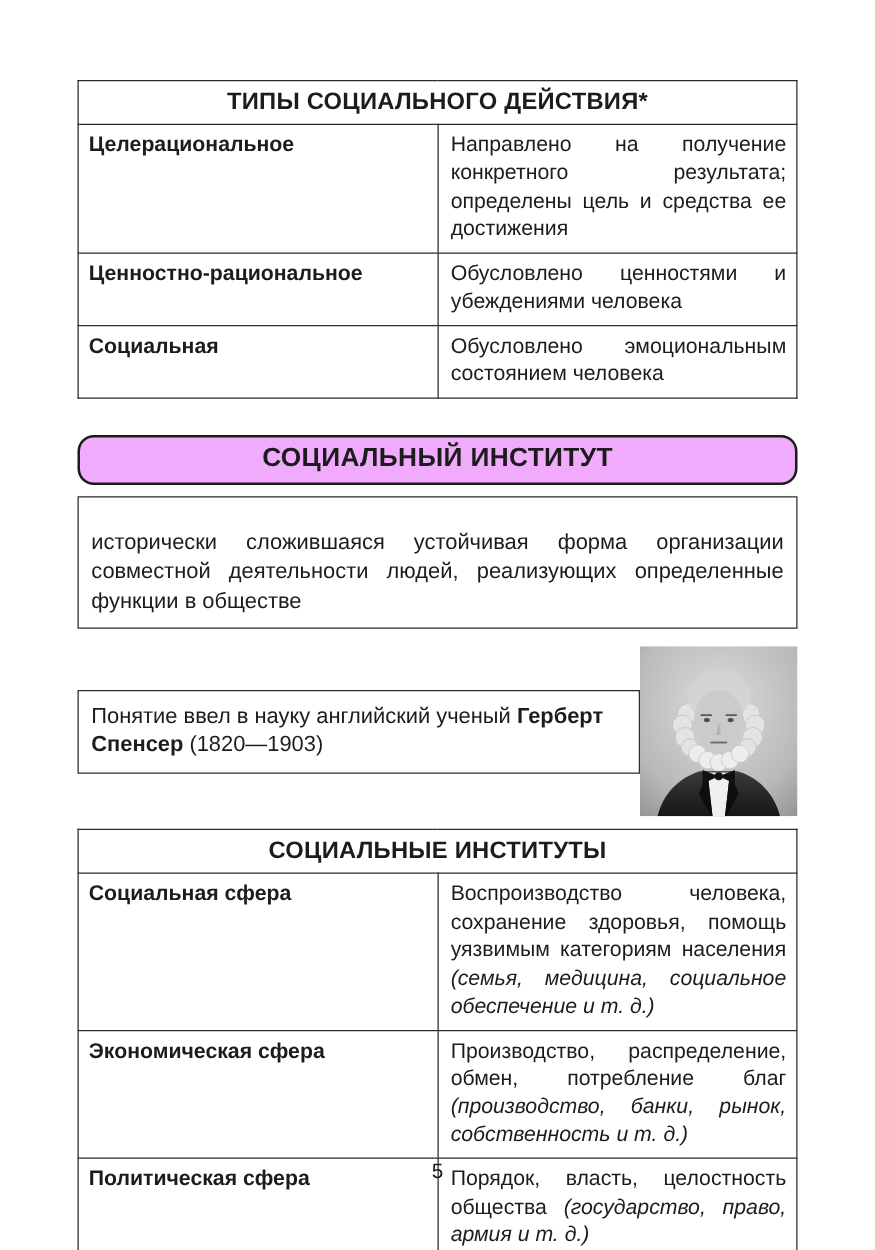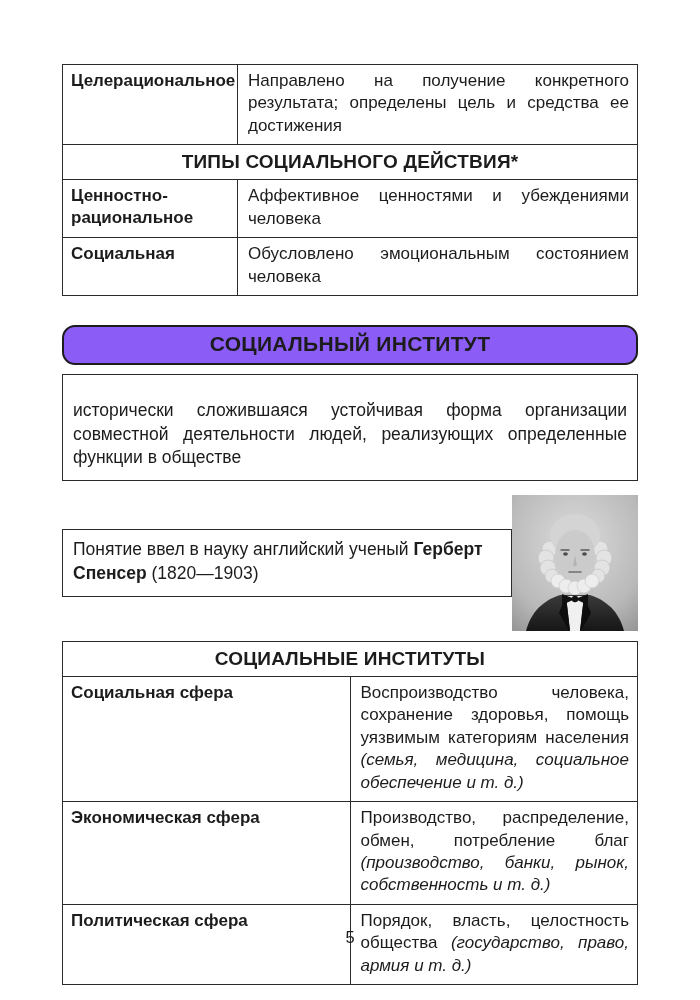--- a/index.html
+++ b/index.html
@@ -28,21 +28,21 @@
   td.desc{
     font-size:17px;line-height:1.32;
     padding:5px 8px 7px 10px;vertical-align:top;text-align:justify;
   }
   td.desc i{font-style:italic;}
 
   
   .banner{
     margin-top:29px;
     border:2.5px solid #1c1c1c;border-radius:13px;
-    background:#8b5cf6;
+    background:#f0abfc;
     text-align:center;font-weight:bold;font-size:21px;
     padding:5px 10px 7px;letter-spacing:.3px;
     box-sizing:border-box;
   }
 
   
   .defbox{
     margin-top:9px;
     border:1.5px solid #2b2b2b;
     padding:24px 10px 10px;
@@ -69,29 +69,29 @@
   }
 </style>
 </head>
 <body>
 
 <div class="content">
 
   <table class="def-table">
     <tbody>
         <tr>
+      <th colspan="2">ТИПЫ СОЦИАЛЬНОГО ДЕЙСТВИЯ*</th>
+    </tr>
+    <tr>
       <td class="term">Целерациональное</td>
       <td class="desc">Направлено на получение конкретного результата; определены цель и средства ее достижения</td>
     </tr>
     <tr>
-      <th colspan="2">ТИПЫ СОЦИАЛЬНОГО ДЕЙСТВИЯ*</th>
-    </tr>
-    <tr>
       <td class="term">Ценностно-рациональное</td>
-      <td class="desc">Аффективное ценностями и убеждениями человека</td>
+      <td class="desc">Обусловлено ценностями и убеждениями человека</td>
     </tr>
     <tr>
       <td class="term">Социальная</td>
       <td class="desc">Обусловлено эмоциональным состоянием человека</td>
     </tr>
   </tbody>
     </table>
 
   <div class="banner">СОЦИАЛЬНЫЙ ИНСТИТУТ</div>
 

